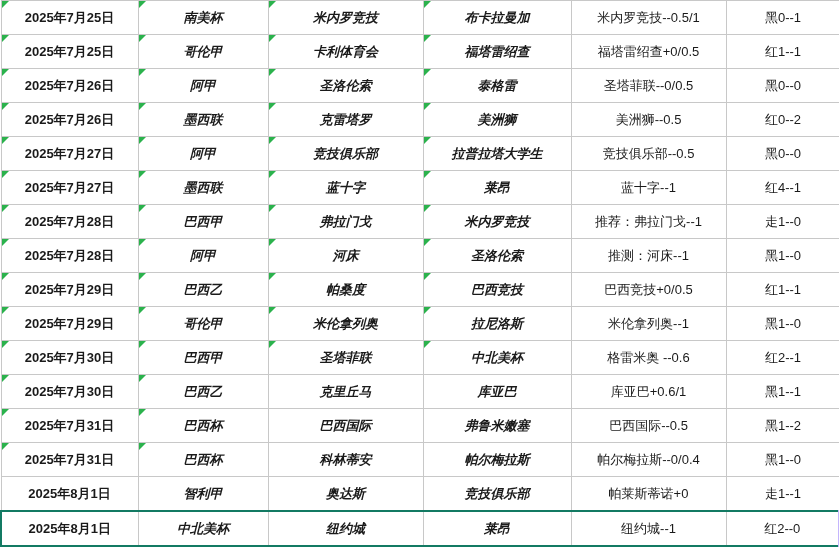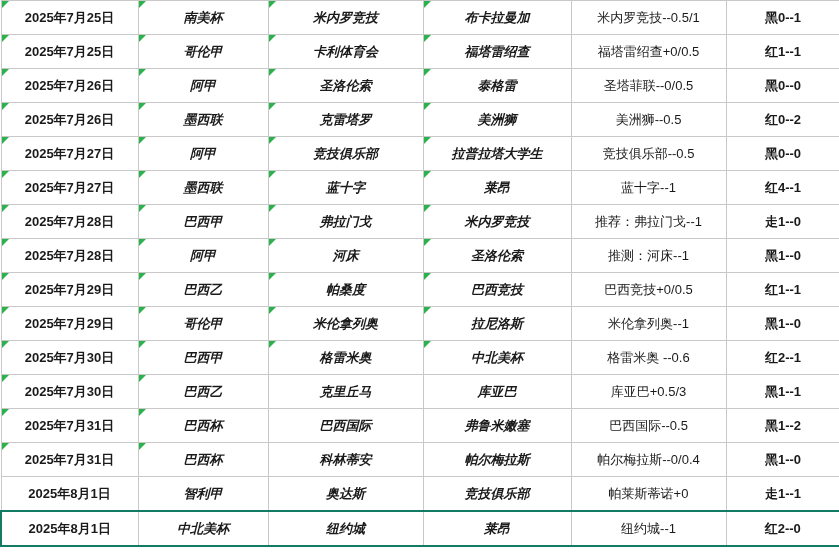--- a/index.html
+++ b/index.html
@@ -49,21 +49,21 @@
     color: #111;
     font-style: italic;
   }
   td.pick {
     font-size: 12.5px;
     color: #222;
   }
   td.result {
     font-size: 12.5px;
     color: #222;
-    font-weight: bold;
+    font-weight: normal;
     margin-left: 48px;
   }
   
   .marker::before {
     content: "";
     position: absolute;
     top: 0;
     left: 0;
     width: 0;
     height: 0;
@@ -72,21 +72,21 @@
   }
   
   tr.selected td {
     border-top: 2px solid #137a63;
     border-bottom: 2px solid #137a63;
   }
   tr.selected td:first-child {
     border-left: 2px solid #137a63;
   }
   tr.selected td:last-child {
-    border-right: 2px solid #c4b5fd;
+    border-right: 4px solid #c4b5fd;
   }
 </style>
 </head>
 <body>
 
 <table class="sheet">
   <colgroup>
     <col class="c-date">
     <col class="c-league">
     <col class="c-home">
@@ -171,31 +171,31 @@
         <td class="date marker">2025年7月29日</td>
         <td class="league marker">哥伦甲</td>
         <td class="home marker">米伦拿列奥</td>
         <td class="away marker">拉尼洛斯</td>
         <td class="pick">米伦拿列奥--1</td>
         <td class="result">黑1--0</td>
       </tr>
       <tr>
         <td class="date marker">2025年7月30日</td>
         <td class="league marker">巴西甲</td>
-        <td class="home marker">格雷米奥</td>
+        <td class="home marker">圣塔菲联</td>
         <td class="away marker">中北美杯</td>
         <td class="pick">格雷米奥 --0.6</td>
         <td class="result">红2--1</td>
       </tr>
       <tr>
         <td class="date marker">2025年7月30日</td>
         <td class="league marker">巴西乙</td>
         <td class="home">克里丘马</td>
         <td class="away">库亚巴</td>
-        <td class="pick">库亚巴+0.5/3</td>
+        <td class="pick">库亚巴+0.6/1</td>
         <td class="result">黑1--1</td>
       </tr>
       <tr>
         <td class="date marker">2025年7月31日</td>
         <td class="league marker">巴西杯</td>
         <td class="home">巴西国际</td>
         <td class="away">弗鲁米嫩塞</td>
         <td class="pick">巴西国际--0.5</td>
         <td class="result">黑1--2</td>
       </tr>

